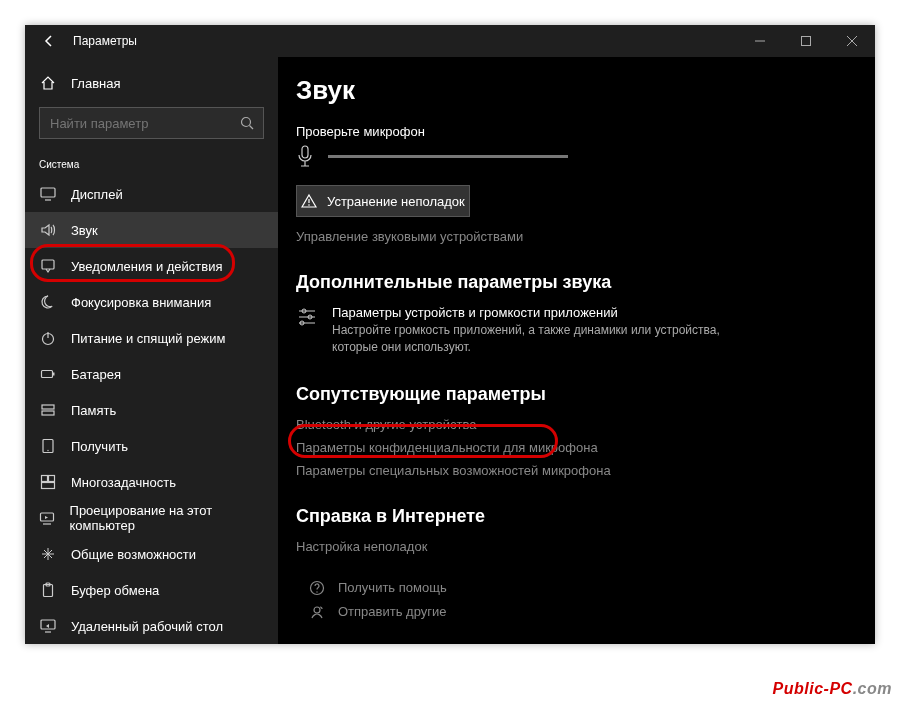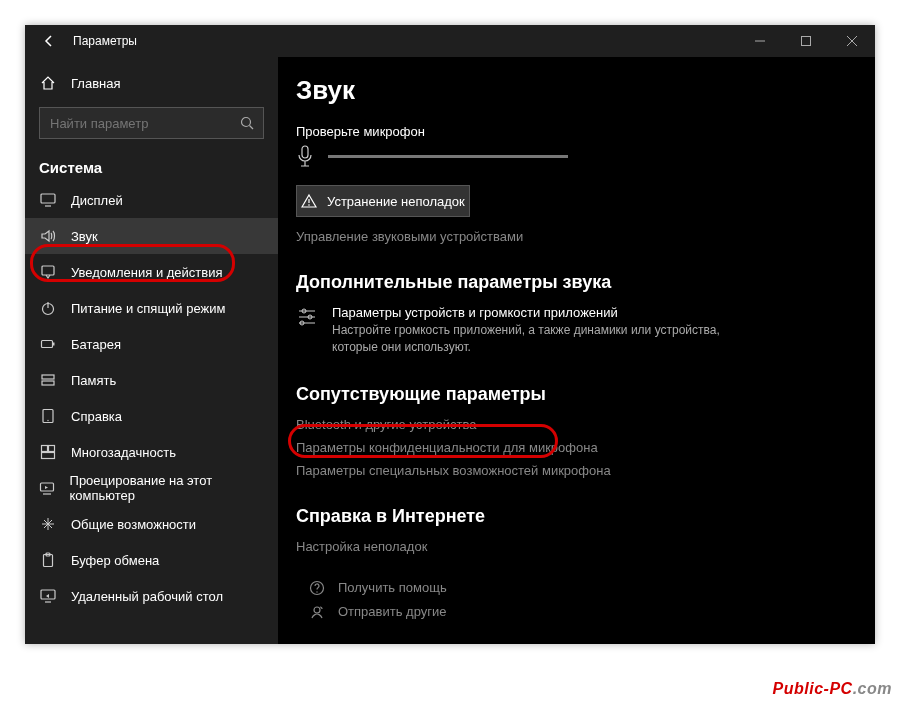--- a/index.html
+++ b/index.html
@@ -82,21 +82,21 @@
     position: relative;
   }
   .search-box {
     position: relative;
   }
   .search-box .search-icon-pos {
     position: absolute; right: 10px; top: 50%; transform: translateY(-50%);
     color: #aaa; font-size: 13px;
   }
   .section-title {
-    color: #fff; font-size: 15px; font-weight: 700;
+    color: #fff; font-size: 10px; font-weight: 400;
     padding: 10px 14px 6px 14px;
   }
   .content {
     flex: 1;
     background: #000;
     color: #fff;
     padding: 18px 0 0 18px;
     overflow-y: auto;
   }
   .content h1 {
@@ -236,20 +236,28 @@
               <svg width="16" height="16" viewBox="0 0 16 16">
                 <rect x="2" y="2" width="12" height="9" rx="1" stroke="#ccc" fill="none" stroke-width="1.2"></rect>
                 <path d="M6 11l2 3 2-3" stroke="#ccc" fill="none" stroke-width="1.2"></path>
               </svg>
             </span>
             <span>Уведомления и действия</span>
           </div>
           <div class="nav-item">
             <span class="icon">
               <svg width="16" height="16" viewBox="0 0 16 16">
+                <path d="M8 2a6 6 0 1 0 4.2 10.2A5 5 0 0 1 8 2z" stroke="#ccc" fill="none" stroke-width="1.2"></path>
+              </svg>
+            </span>
+            <span>Фокусировка внимания</span>
+          </div>
+          <div class="nav-item">
+            <span class="icon">
+              <svg width="16" height="16" viewBox="0 0 16 16">
                 <circle cx="8" cy="9" r="5.5" stroke="#ccc" fill="none" stroke-width="1.2"></circle>
                 <line x1="8" y1="2" x2="8" y2="8" stroke="#ccc" stroke-width="1.2"></line>
               </svg>
             </span>
             <span>Питание и спящий режим</span>
           </div>
           <div class="nav-item">
             <span class="icon">
               <svg width="16" height="16" viewBox="0 0 16 16">
                 <rect x="1.5" y="4.5" width="11" height="7" rx="1" stroke="#ccc" fill="none" stroke-width="1.2"></rect>
@@ -267,21 +275,21 @@
             </span>
             <span>Память</span>
           </div>
           <div class="nav-item">
             <span class="icon">
               <svg width="16" height="16" viewBox="0 0 16 16">
                 <rect x="3" y="1.5" width="10" height="13" rx="1" stroke="#ccc" fill="none" stroke-width="1.2"></rect>
                 <circle cx="8" cy="12.5" r="0.7" fill="#ccc"></circle>
               </svg>
             </span>
-            <span>Справка</span>
+            <span>Получить</span>
           </div>
           <div class="nav-item">
             <span class="icon">
               <svg width="16" height="16" viewBox="0 0 16 16">
                 <rect x="1.5" y="1.5" width="6" height="6" stroke="#ccc" fill="none" stroke-width="1.2"></rect>
                 <rect x="8.5" y="1.5" width="6" height="6" stroke="#ccc" fill="none" stroke-width="1.2"></rect>
                 <rect x="1.5" y="8.5" width="13" height="6" stroke="#ccc" fill="none" stroke-width="1.2"></rect>
               </svg>
             </span>
             <span>Многозадачность</span>

